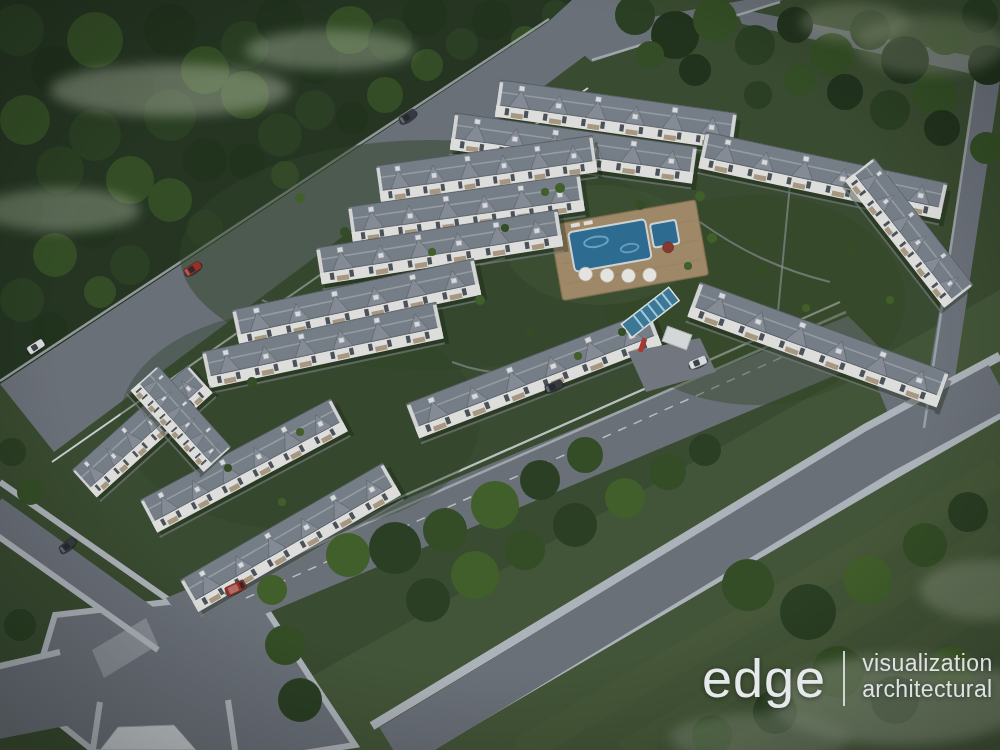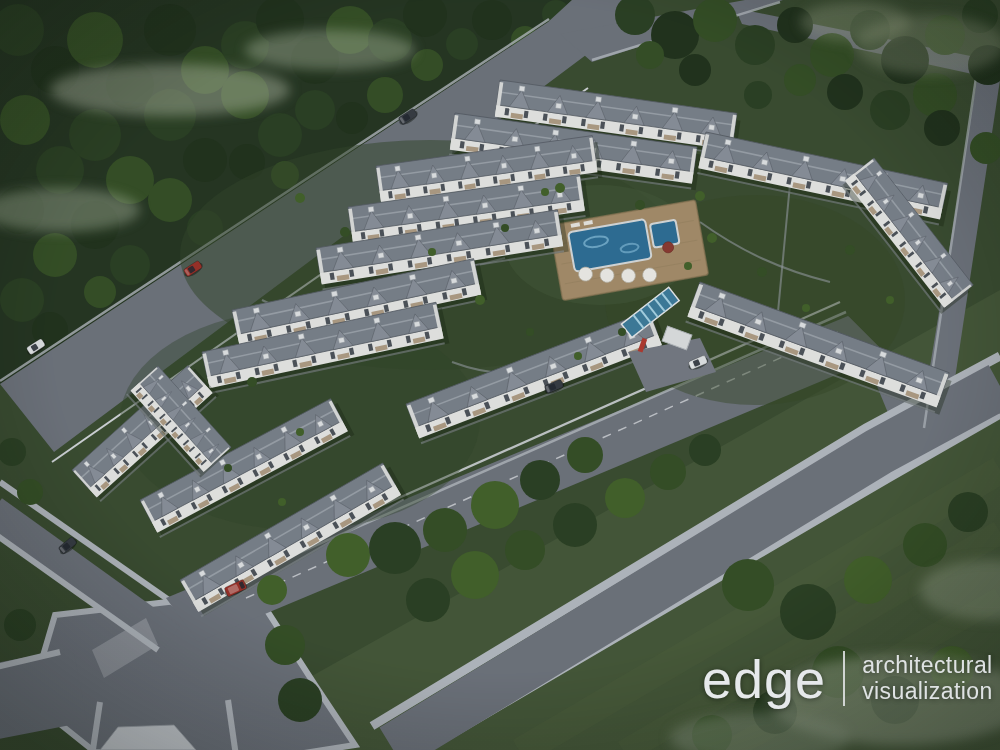--- a/index.html
+++ b/index.html
@@ -22,21 +22,21 @@
   .roof{fill:var(--roof);stroke:var(--roof_dark);stroke-width:.8}
   .ridge{stroke:var(--ridge);stroke-width:1.6}
   .gable{fill:var(--gable);stroke:var(--roof_dark);stroke-width:.5}
   .wall{fill:var(--wall)} .win{fill:var(--window)} .balc{fill:var(--balcony)}
   .ac{fill:#e2e4e6;stroke:#9aa0a6;stroke-width:.5}
   .deck{fill:var(--deck)} .pool{fill:var(--pool)}
   .umb{fill:#f0eee9;stroke:#b5b0a4;stroke-width:.7}
   .path{stroke:#969ca2;stroke-width:2;fill:none;opacity:.6}
   .lane{stroke:#dfe2e5;stroke-width:1.5;stroke-dasharray:9 8;opacity:.75;fill:none}
   .car-dark{--body:var(--car_dark)} .car-red{--body:var(--car_red)} .car-white{--body:var(--car_white)}
-  .logo{position:absolute;left:702px;top:651px;display:flex;align-items:center;gap:17px;
+  .logo{position:absolute;left:702px;top:651px;display:flex;gap:17px;
         color:var(--logo);text-shadow:0 1px 5px rgba(0,0,0,.45);}
   .logo .brand{font-size:54px;font-weight:300;letter-spacing:1px;line-height:1;}
   .logo .divider{width:2px;height:55px;background:currentColor;opacity:.85;}
   .logo .tagline{display:flex;flex-direction:column;font-size:23px;font-weight:300;
                  line-height:1.12;letter-spacing:.4px;opacity:.95;}
 </style>
 </head>
 <body>
 
 <div id="stage">
@@ -353,17 +353,17 @@
   </g>
 
   <rect x="0" y="0" width="1000" height="750" fill="#18222e" opacity="0.05"></rect>
   <rect x="0" y="0" width="1000" height="750" fill="url(#vig)"></rect>
 </svg>
 
   <div class="logo">
     <span class="brand">edge</span>
     <span class="divider"></span>
     <span class="tagline">
+      <span>visualization</span>
       <span>architectural</span>
-      <span>visualization</span>
     </span>
   </div>
 </div>
 
 </body></html>

